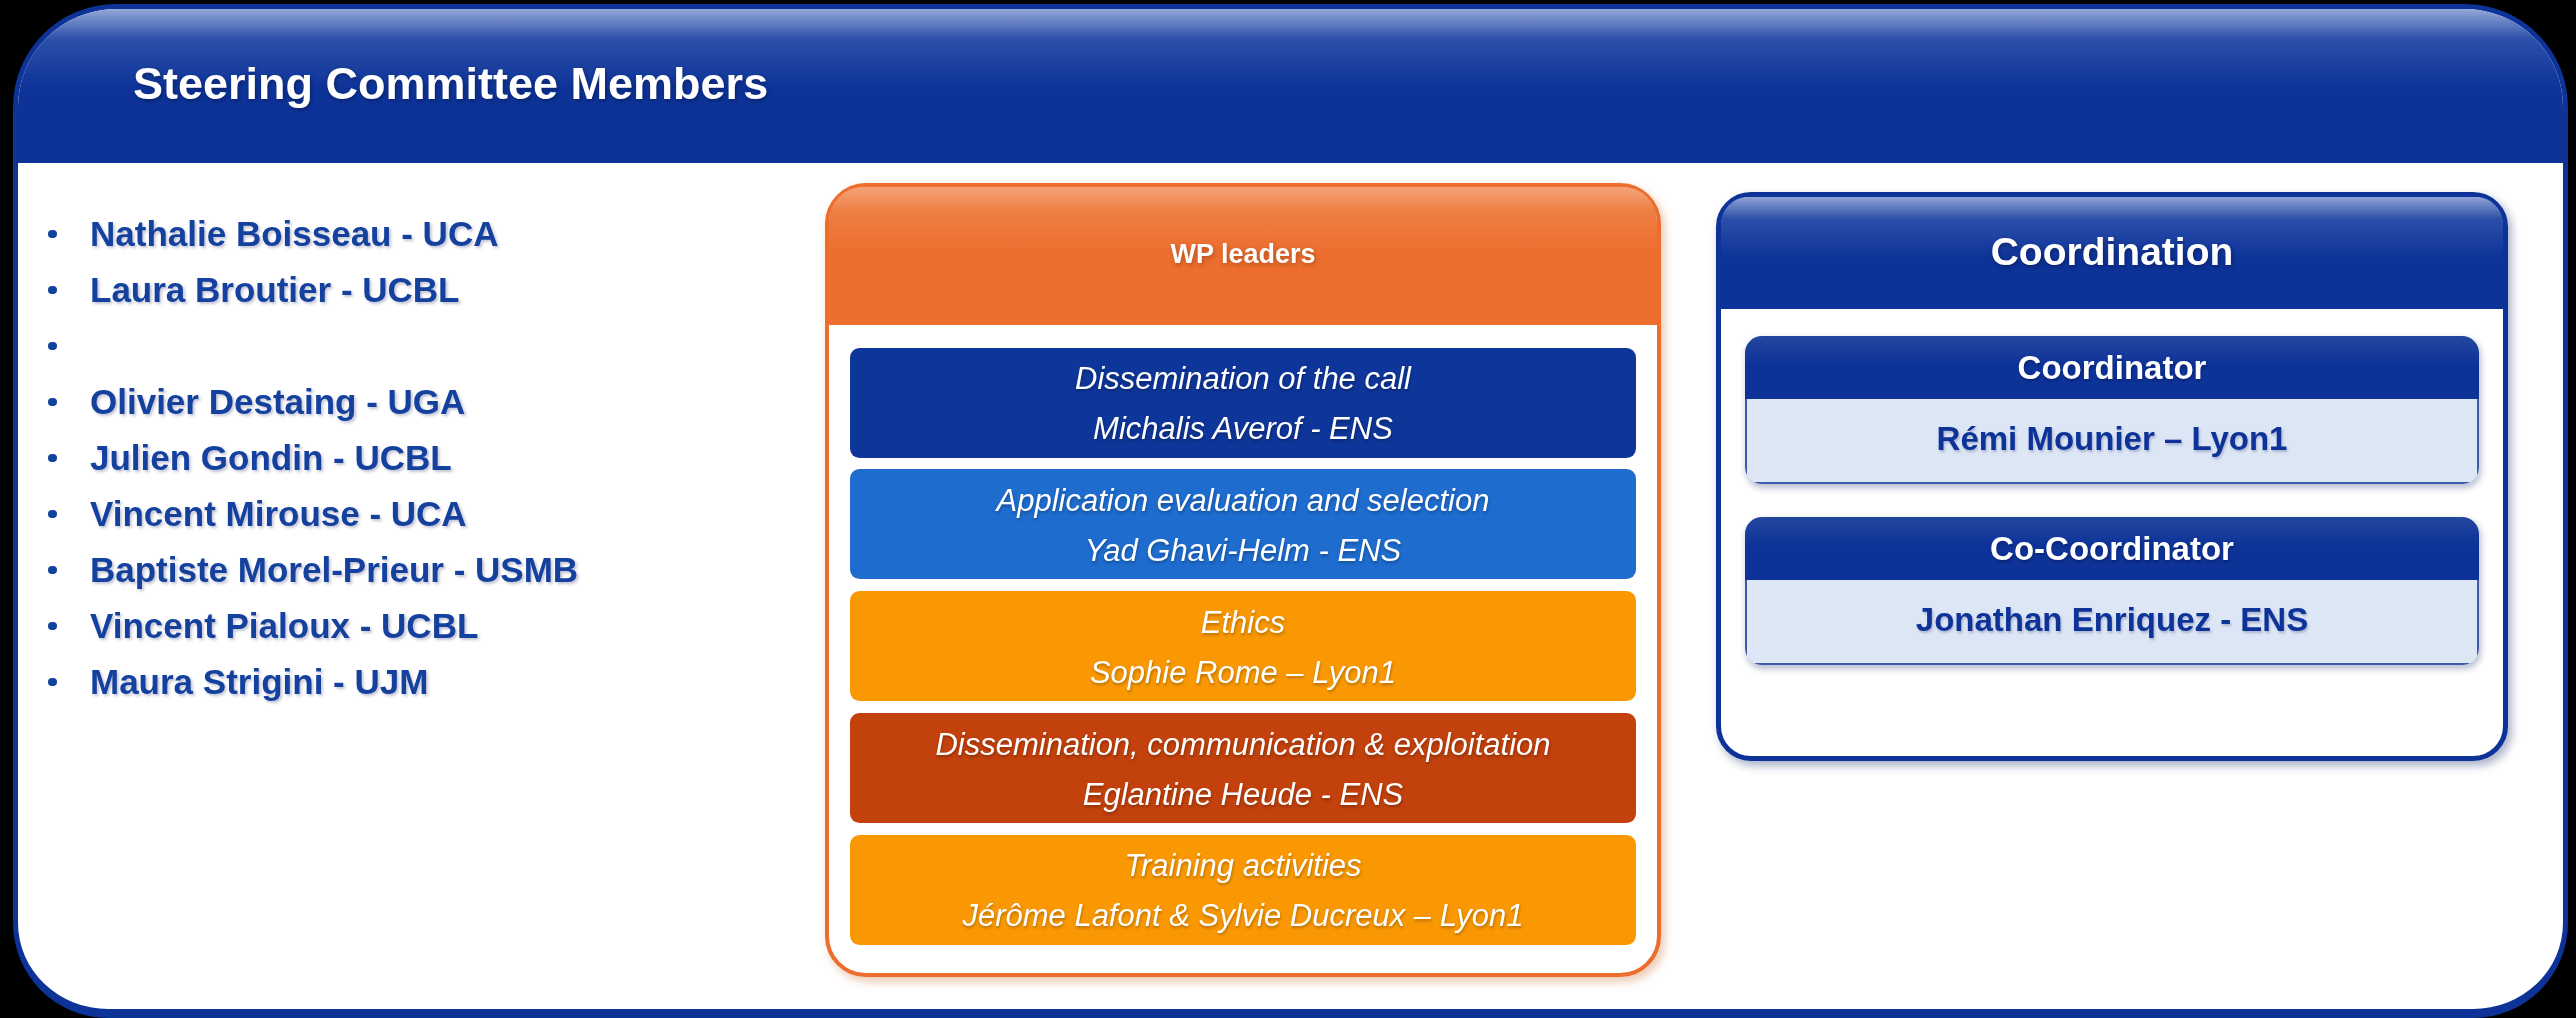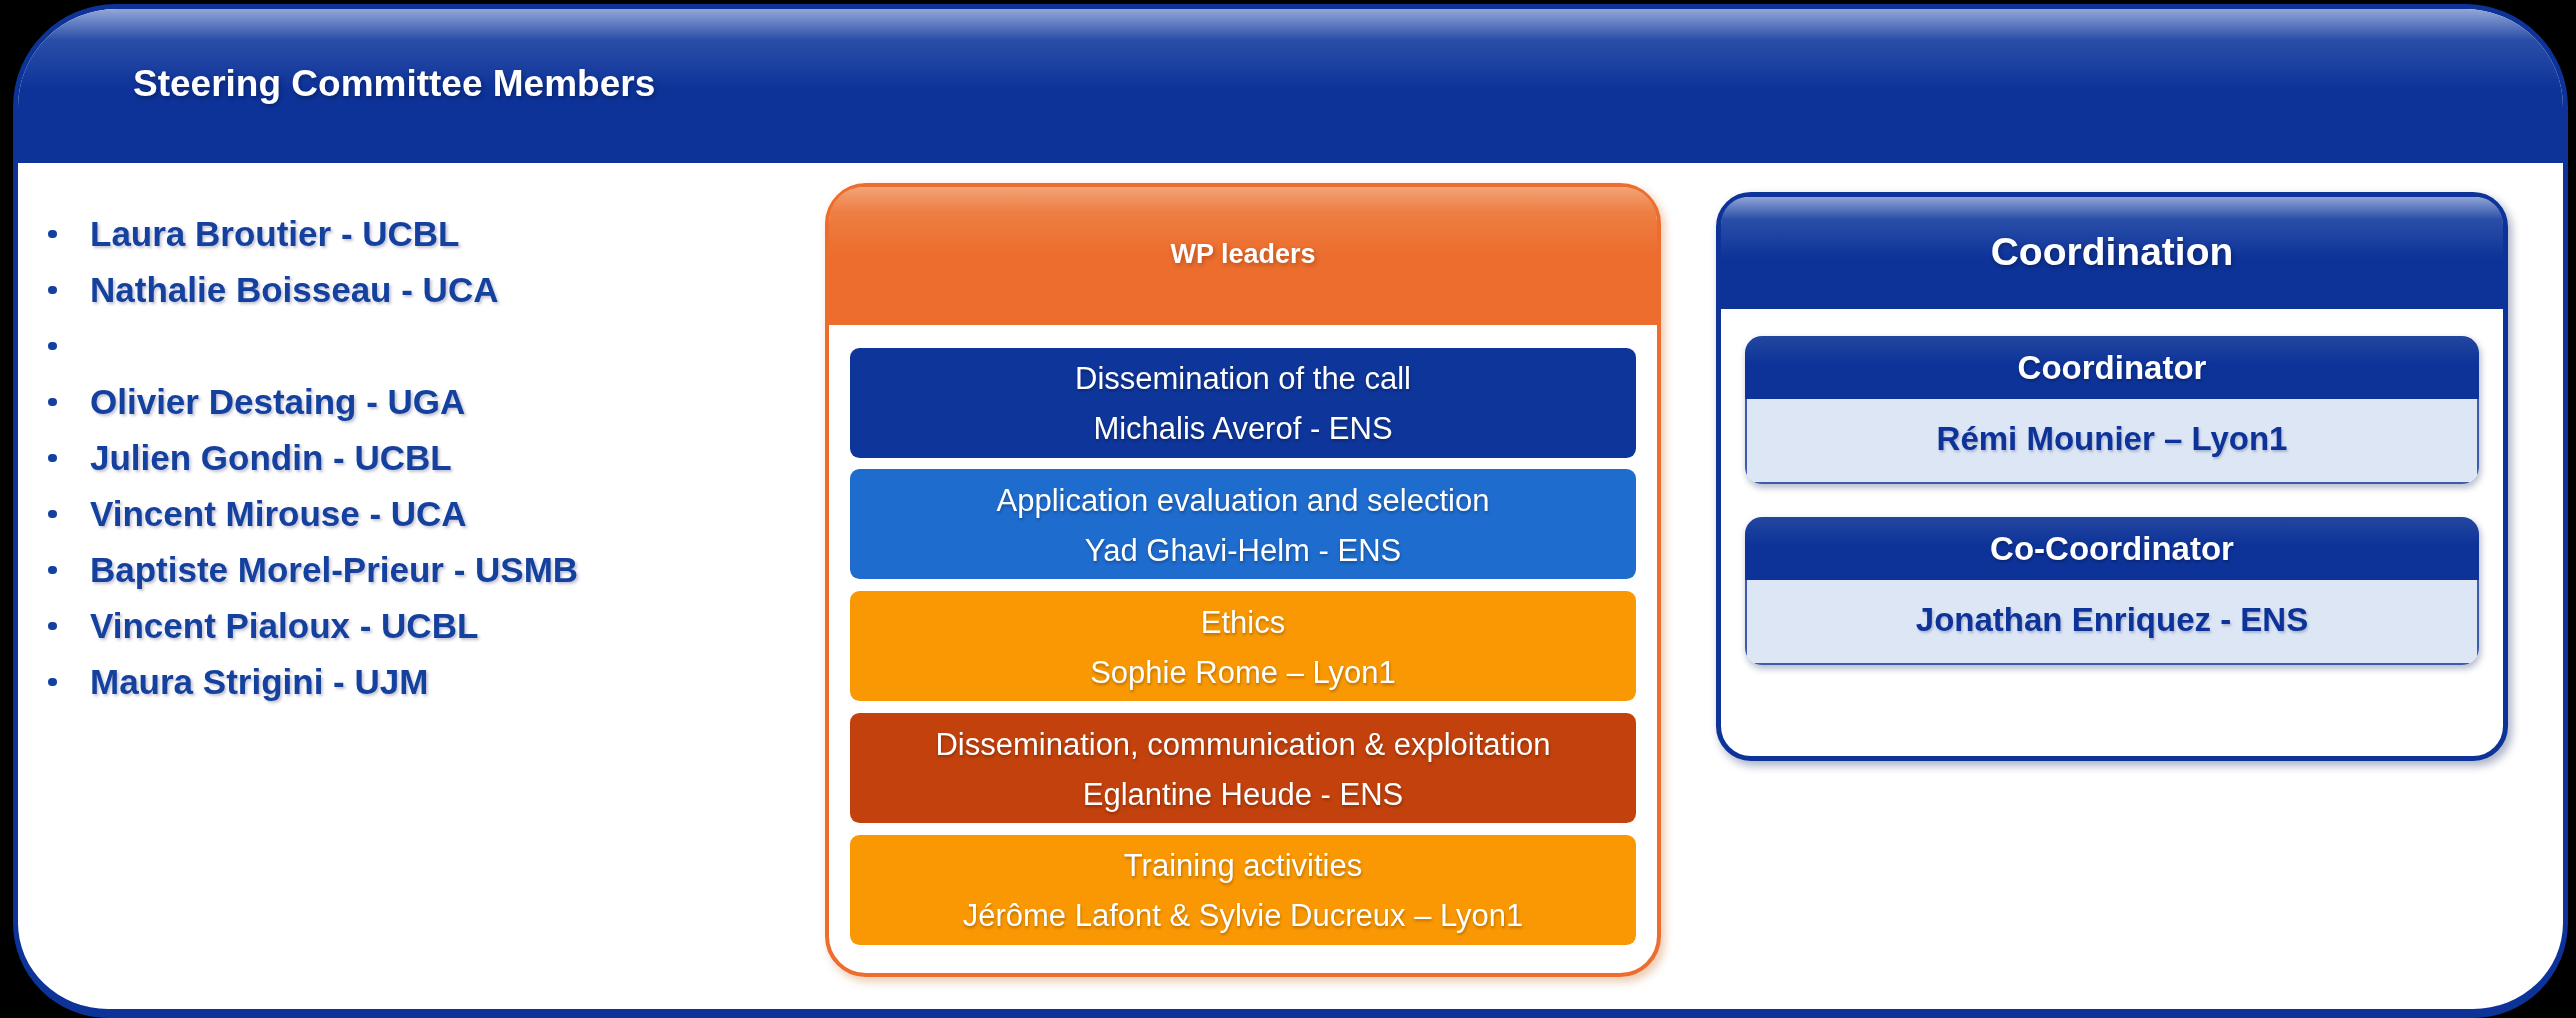--- a/index.html
+++ b/index.html
@@ -22,21 +22,21 @@
   }
 
   
   .header-band {
     position: absolute; left: 0; top: 0; right: 0; height: 154px;
     background: linear-gradient(180deg, #93A7D8 0%, #2A4EA8 20%, #0D3399 52%);
   }
   .header-band .title {
     margin: 0; padding-left: 115px;
     line-height: 149px;
-    font-size: 37px; font-weight: 700; color: #fff;
+    font-size: 45px; font-weight: 700; color: #fff;
     text-shadow: 1.2px 2.4px 4.1px rgba(0,0,20,0.35);
   }
 
   
   .members {
     position: absolute; left: 0; top: 197px; width: 786px;
     list-style: none; margin: 0; padding: 0;
   }
   .members li {
     position: relative; height: 56px; line-height: 56px;
@@ -64,21 +64,21 @@
   .wp-header {
     height: 138px;
     border-radius: 34px 34px 0 0;
     background: linear-gradient(180deg, #F4A377 0%, #EE7E43 18%, #EC6D2D 50%);
   }
   .wp-header .panel-title {
     margin: 0; text-align: center; line-height: 135px;
     font-size: 27px; font-weight: 700; color: #fff;
     text-shadow: 1.2px 2.4px 4.1px rgba(90,30,0,0.35);
   }
-  .wp-items { margin: 23px 20.7px 0 20.7px; }
+  .wp-items { margin: 23px 20.7px 0 20.7px; font-style: italic; }
   .wp-item {
     box-sizing: border-box;
     height: 110px; margin-bottom: 11.8px;
     border-radius: 9.5px;
     display: flex; flex-direction: column; justify-content: center;
     padding-top: 3.5px;
   }
   .wp-item .line {
     text-align: center; line-height: 50px;
     font-size: 31px; color: #fff;
@@ -130,22 +130,22 @@
 <body>
 
 <div class="slide">
   <div class="frame">
 
     <div class="header-band">
       <h1 class="title">Steering Committee Members</h1>
     </div>
 
     <ul class="members">
+      <li><span class="bullet"></span><span>Nathalie Boisseau - UCA</span></li>
       <li><span class="bullet"></span><span>Laura Broutier - UCBL</span></li>
-      <li><span class="bullet"></span><span>Nathalie Boisseau - UCA</span></li>
       <li><span class="bullet"></span></li>
       <li><span class="bullet"></span><span>Olivier Destaing - UGA</span></li>
       <li><span class="bullet"></span><span>Julien Gondin - UCBL</span></li>
       <li><span class="bullet"></span><span>Vincent Mirouse - UCA</span></li>
       <li><span class="bullet"></span><span>Baptiste Morel-Prieur - USMB</span></li>
       <li><span class="bullet"></span><span>Vincent Pialoux - UCBL</span></li>
       <li><span class="bullet"></span><span>Maura Strigini - UJM</span></li>
     </ul>
 
     <div class="wp-panel">

